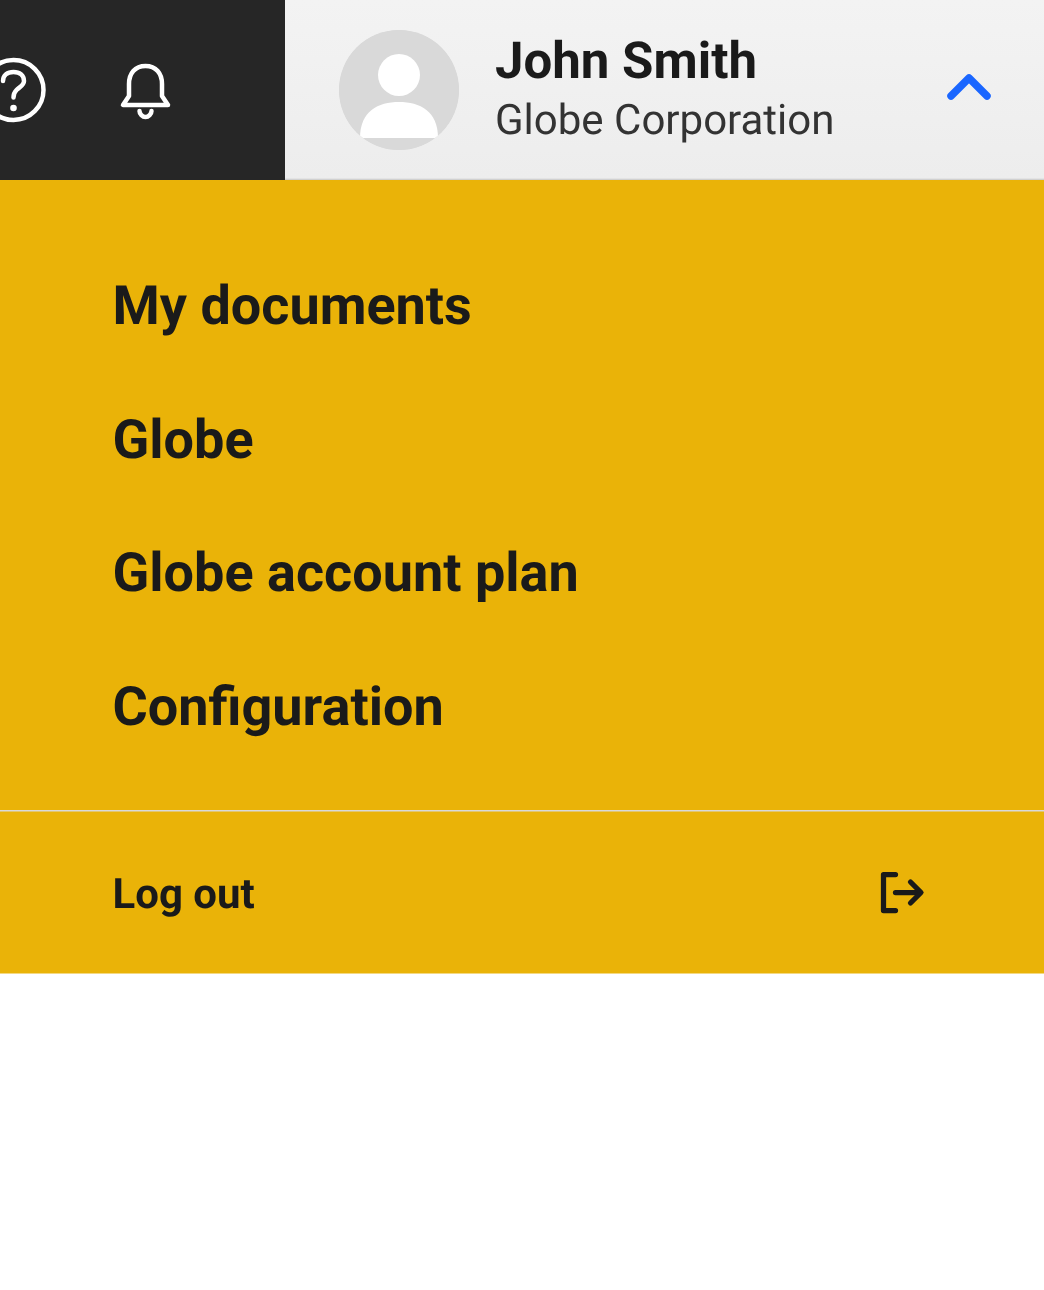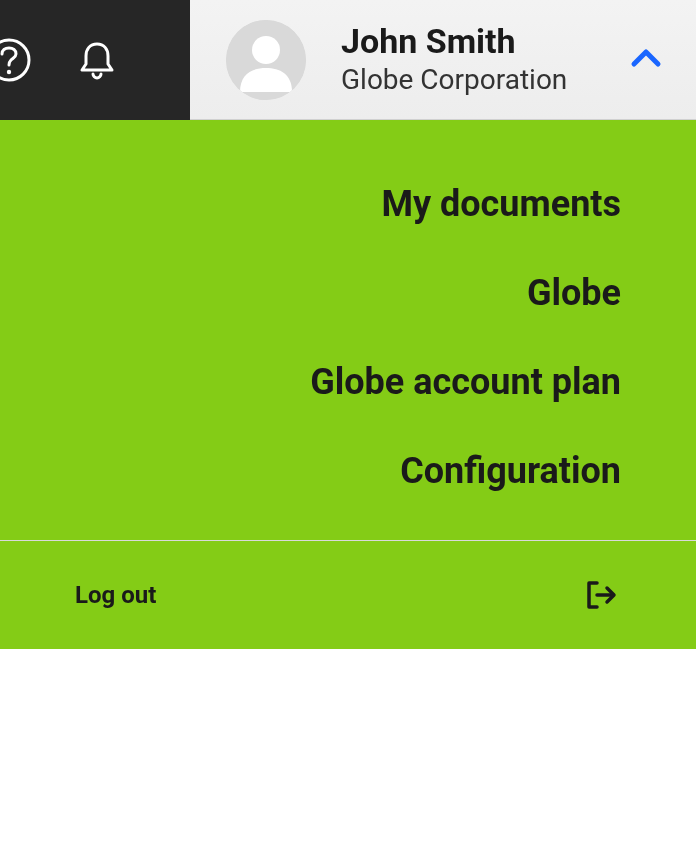--- a/index.html
+++ b/index.html
@@ -42,21 +42,21 @@
       display: flex;
       align-items: center;
       justify-content: center;
     }
     .header-light {
       flex: 1;
       background: linear-gradient(to bottom, #f3f3f3, #ededed);
       display: flex;
       align-items: center;
       padding: 0 30px 0 36px;
-      gap: 35px;
+      gap: 24px;
       border-bottom: 1px solid #d0d0d0;
     }
     .avatar {
       width: 80px;
       height: 80px;
       border-radius: 50%;
       background: #d9d9d9;
       display: flex;
       align-items: center;
       justify-content: center;
@@ -82,22 +82,21 @@
     }
     .chevron-up {
       width: 40px;
       height: 40px;
       display: flex;
       align-items: center;
       justify-content: center;
     }
     .menu {
       padding: 40px 0 0 0;
-      background: #84cc16;
-      text-align: right;
+      background: #eab308;
     }
     .menu-item {
       padding: 22px 75px;
       font-size: 36px;
       font-weight: 700;
       color: #1a1a1a;
       cursor: pointer;
       line-height: 1.25;
     }
     .divider {
@@ -106,21 +105,21 @@
       margin: 24px 0 0 0;
     }
     .logout-row {
       display: flex;
       align-items: center;
       justify-content: space-between;
       padding: 34px 75px 34px 75px;
       cursor: pointer;
     }
     .logout-label {
-      font-size: 24px;
+      font-size: 28px;
       font-weight: 700;
       color: #1a1a1a;
     }
     .logout-icon {
       width: 40px;
       height: 40px;
       display: flex;
       align-items: center;
       justify-content: center;
     }

